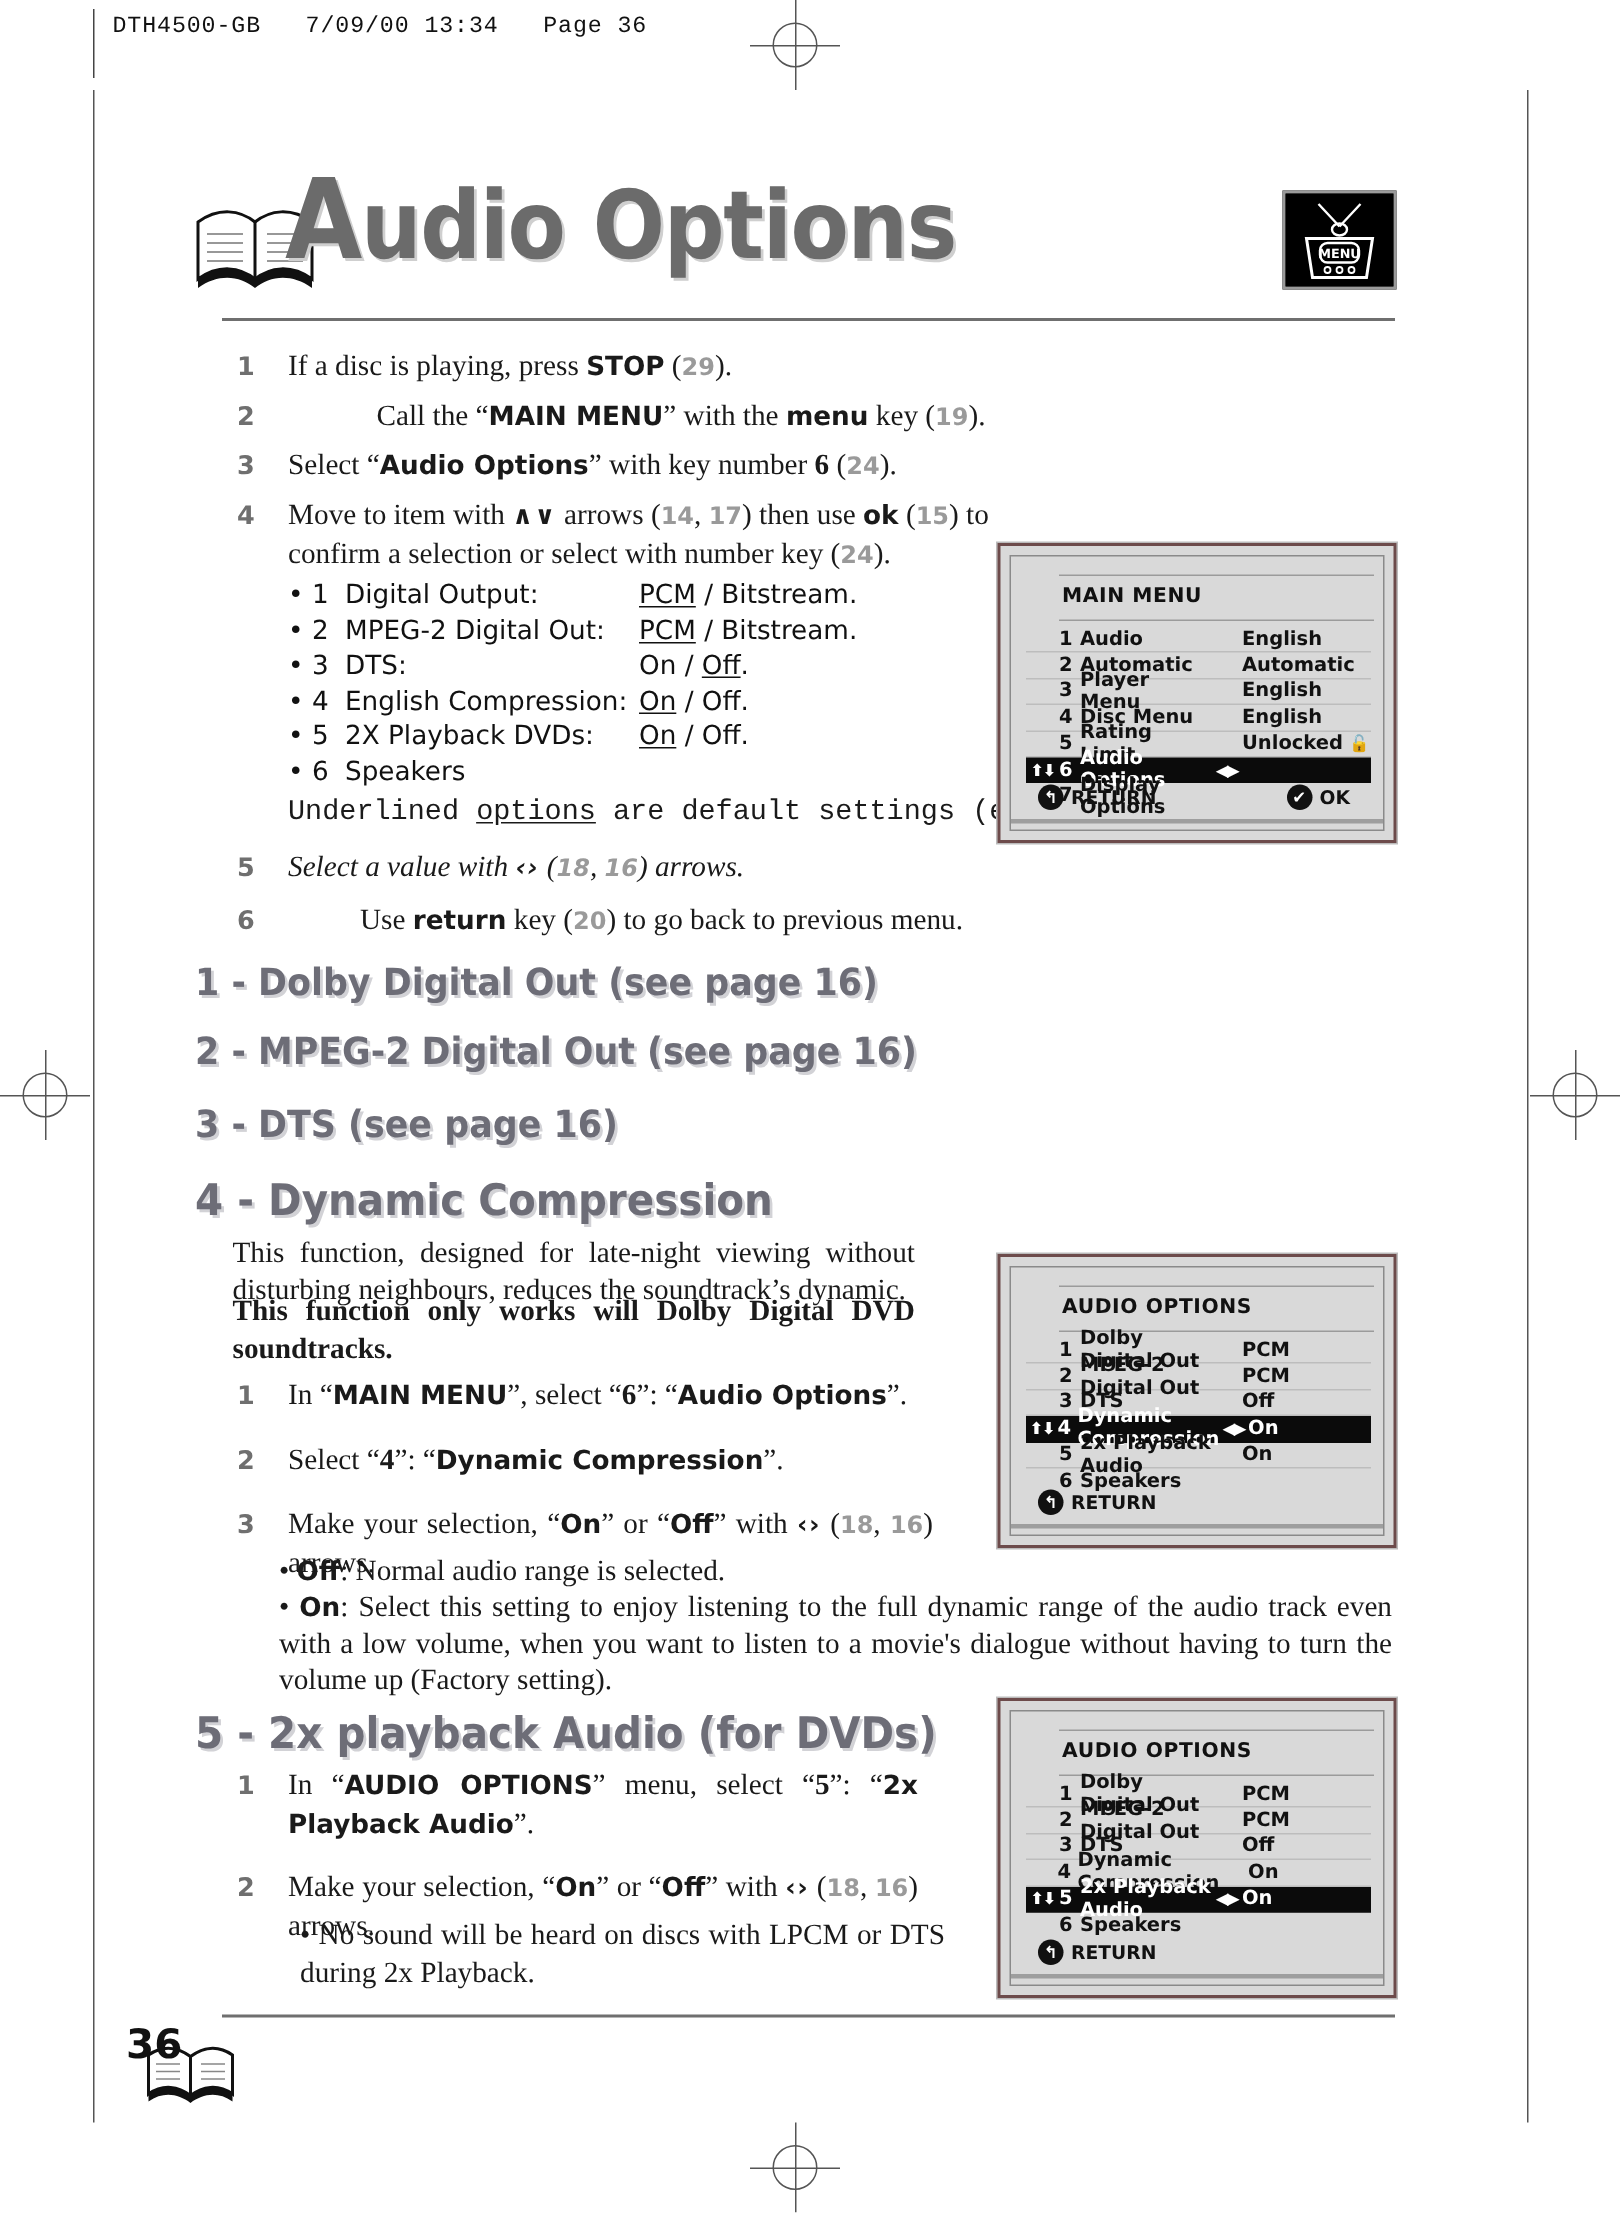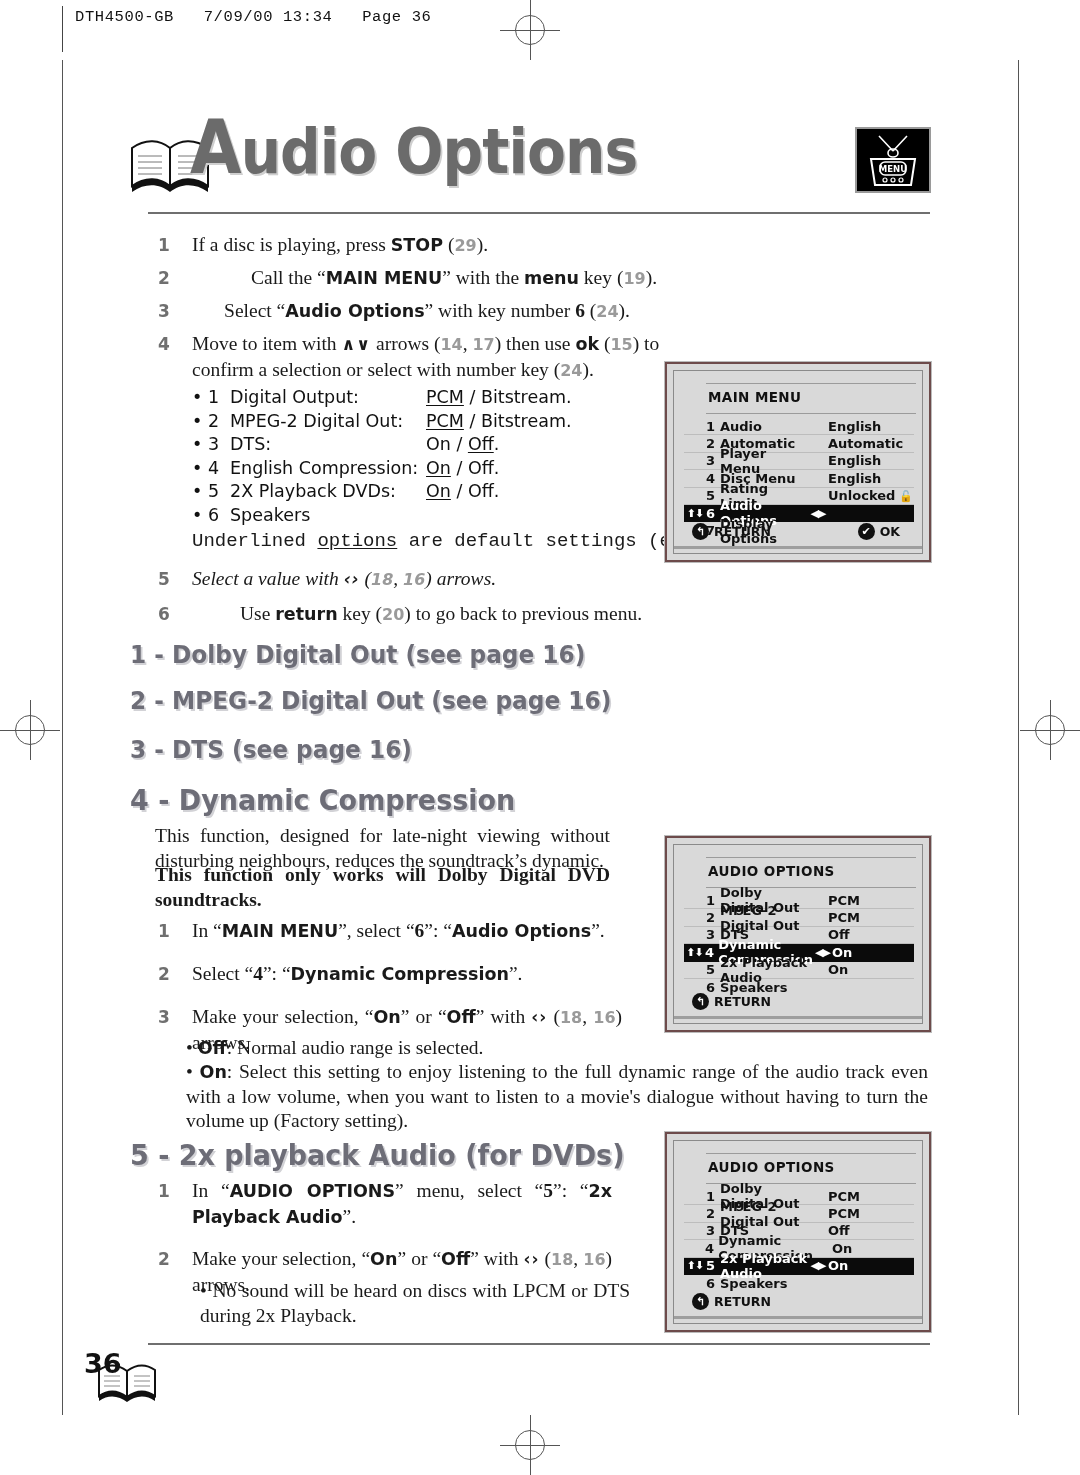--- a/index.html
+++ b/index.html
@@ -141,21 +141,21 @@
     </svg>
   </div>
   <div class="titlerule"></div>
 
   <div id="introSteps">
       <div class="num" style="left: 158px; top: 235px;">1</div>
       <div class="step" style="left: 192px; top: 232px; width: 470px;">If a disc is playing, press <b class="sans">STOP</b> (<span class="ref">29</span>).</div>
       <div class="num" style="left: 158px; top: 268px;">2</div>
       <div class="step" style="left: 209px; top: 265px; width: 470px; margin-left: 42px;">Call the “<b class="sans">MAIN MENU</b>” with the <b class="sans">menu</b> key (<span class="ref">19</span>).</div>
       <div class="num" style="left: 158px; top: 301px;">3</div>
-      <div class="step" style="left: 192px; top: 298px; width: 470px; text-align: center;">Select “<b class="sans">Audio Options</b>” with key number <b class="serif">6</b> (<span class="ref">24</span>).</div>
+      <div class="step" style="left: 192px; top: 298px; width: 470px;">Select “<b class="sans">Audio Options</b>” with key number <b class="serif">6</b> (<span class="ref">24</span>).</div>
       <div class="num" style="left: 158px; top: 334px;">4</div>
       <div class="step" style="left: 192px; top: 331px; width: 470px;">Move to item with <span class="arrglyph">∧∨</span> arrows (<span class="ref">14</span>, <span class="ref">17</span>) then use <b class="sans">ok</b> (<span class="ref">15</span>) to confirm a selection or select with number key (<span class="ref">24</span>).</div>
     </div>
 
   <div class="optlist" id="optList">
       <div class="optrow">
         <span class="bl">•</span>
         <span class="idx">1</span>
         <span class="lbl">Digital Output:</span>
         <span class="val"><u>PCM</u> / Bitstream.</span>

